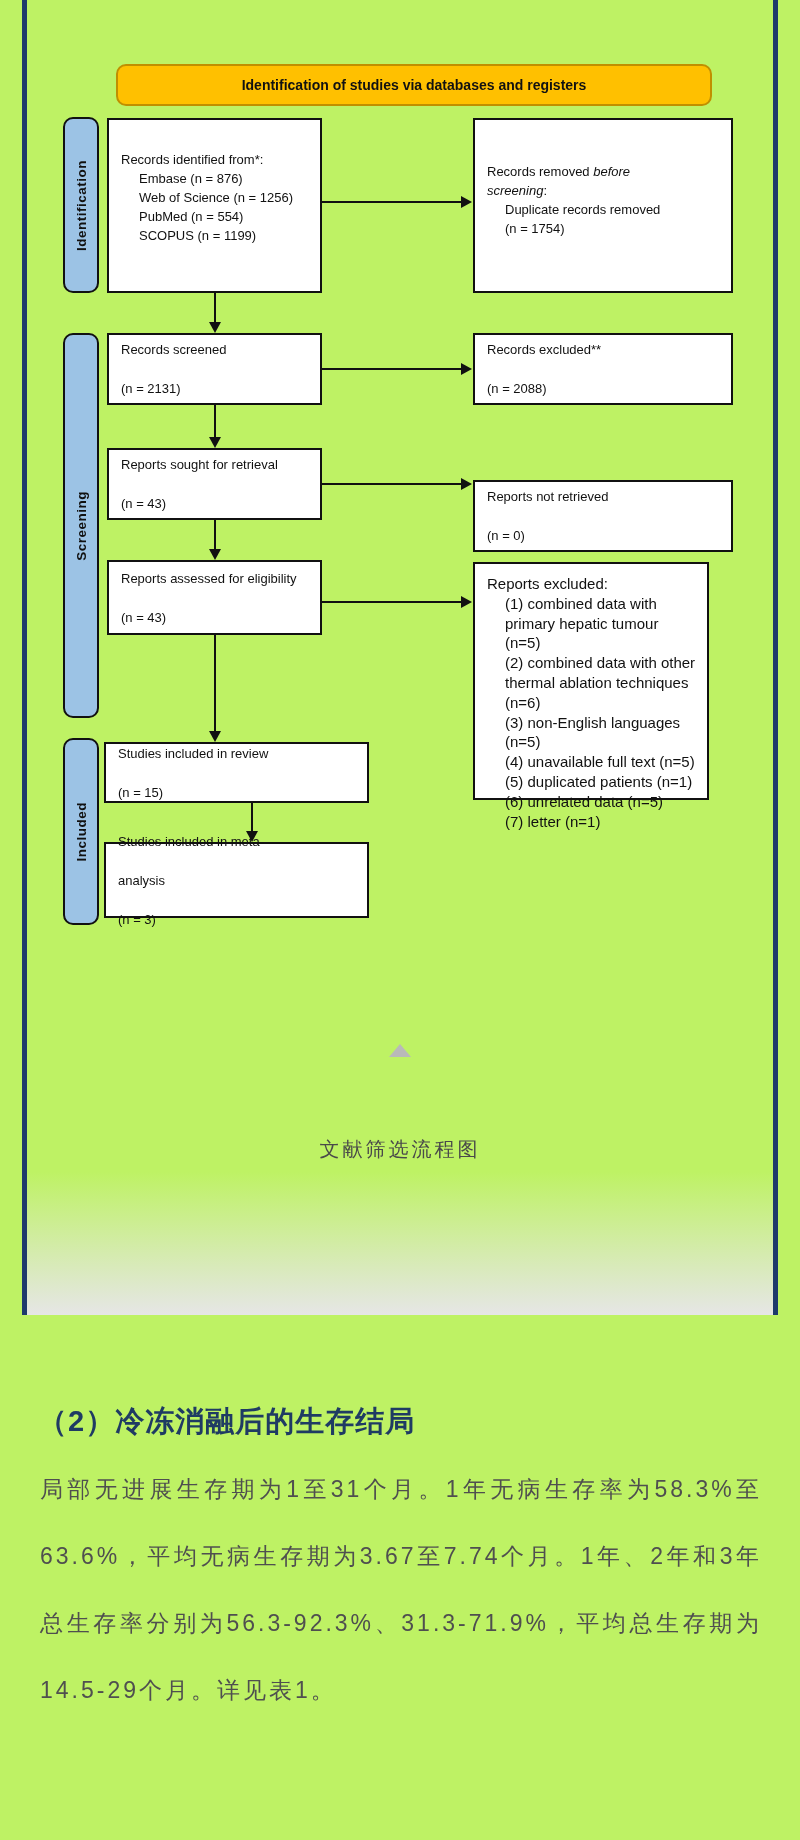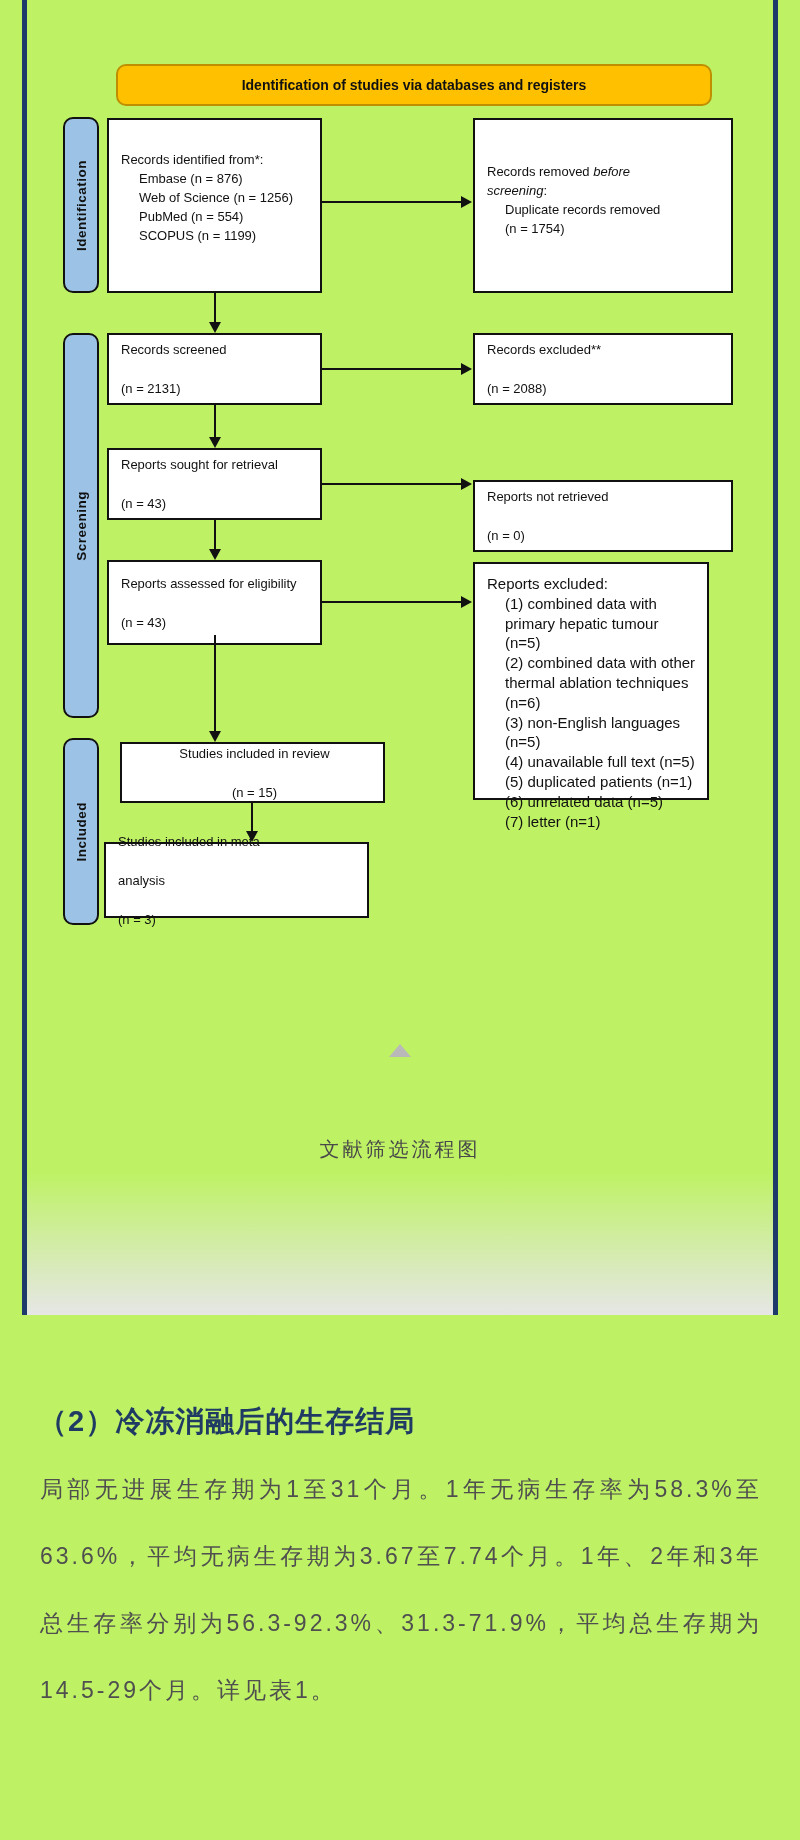--- a/index.html
+++ b/index.html
@@ -101,26 +101,26 @@
   <div class="fbox center" style="left:107px;top:333px;width:215px;height:72px;">
     <div>Records screened</div>
     <div>(n = 2131)</div>
   </div>
 
   <div class="fbox center" style="left:107px;top:448px;width:215px;height:72px;">
     <div>Reports sought for retrieval</div>
     <div>(n = 43)</div>
   </div>
 
-  <div class="fbox center" style="left:107px;top:560px;width:215px;height:85px;">
+  <div class="fbox center" style="left:107px;top:560px;width:215px;height:75px;">
     <div>Reports assessed for eligibility</div>
     <div>(n = 43)</div>
   </div>
 
-  <div class="fbox center" style="left:120px;top:742px;width:265px;height:61px;text-align:center;">
+  <div class="fbox center" style="left:104px;top:742px;width:265px;height:61px;">
     <div>Studies included in review</div>
     <div>(n = 15)</div>
   </div>
 
   <div class="fbox center" style="left:104px;top:842px;width:265px;height:76px;">
     <div>Studies included in meta-</div>
     <div>analysis</div>
     <div>(n = 3)</div>
   </div>
 

